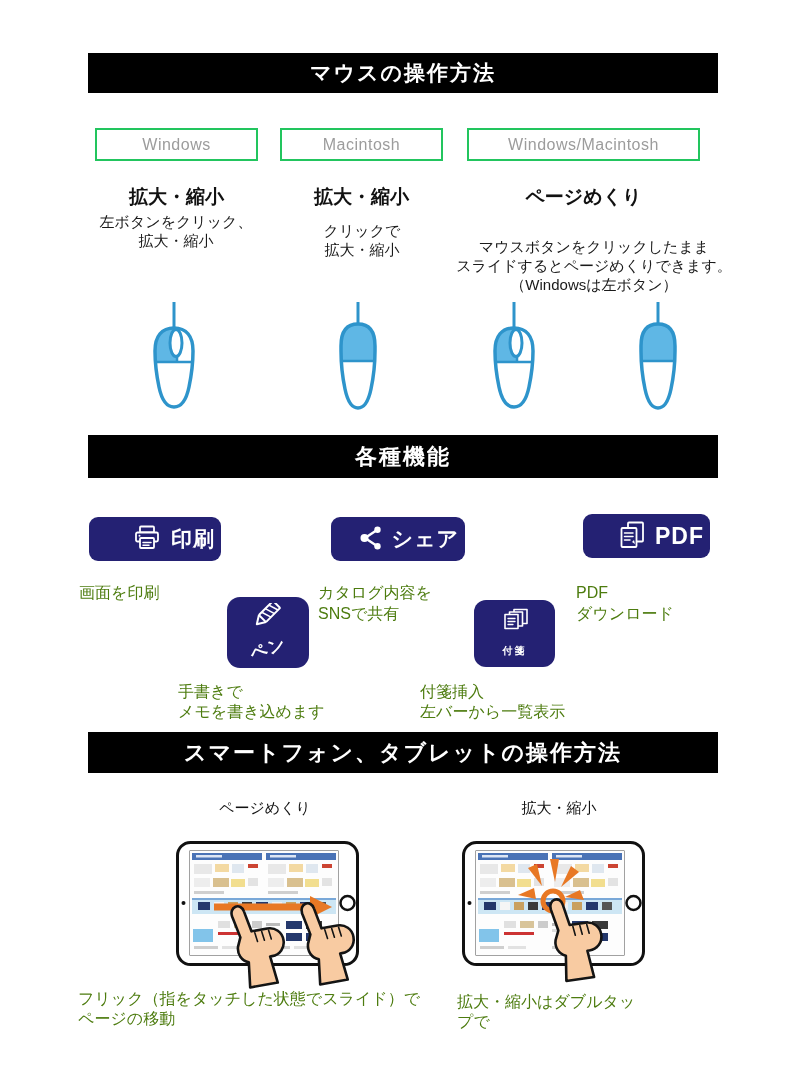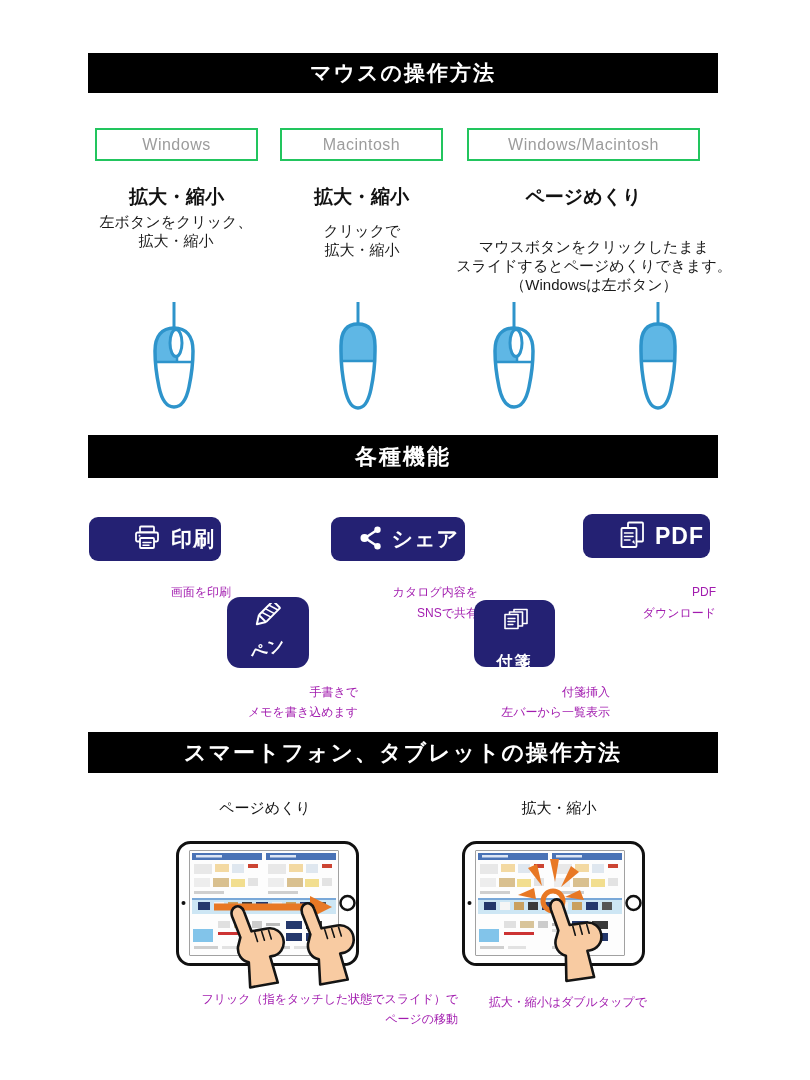--- a/index.html
+++ b/index.html
@@ -10,26 +10,26 @@
         font-weight:bold;letter-spacing:2px;}
   .pbox{position:absolute;top:128px;height:33px;border:2px solid #22c55e;color:#9C9C9C;
         font-size:16px;letter-spacing:.5px;display:flex;align-items:center;justify-content:center;
         box-sizing:border-box;background:#fff;}
   .action{position:absolute;top:184px;font-size:19px;font-weight:800;text-align:center;color:#111;}
   .desc{position:absolute;font-size:15px;line-height:19px;text-align:center;font-weight:500;color:#1a1a1a;}
   .mouse{position:absolute;top:299px;width:60px;height:112px;}
   .fbtn{position:absolute;background:#242173;border-radius:9px;color:#fff;
         display:flex;align-items:center;justify-content:flex-end;gap:10px;cursor:pointer;border:none;}
   .fbtn .lbl{font-size:21px;font-weight:600;letter-spacing:1px;}
-  .cap{position:absolute;text-align:right;font-size:12px;line-height:21px;font-weight:500;color:#a21caf;}
+  .cap{position:absolute;text-align:left;font-size:16px;line-height:21px;font-weight:500;color:#4d7c0f;}
   .sqbtn{position:absolute;background:#242173;border-radius:13px;color:#fff;cursor:pointer;border:none;
          display:flex;flex-direction:column;align-items:center;justify-content:flex-start;}
   .penlbl{position:absolute;bottom:8px;left:50%;transform:translateX(-50%) rotate(-18deg);
           font-size:17px;font-weight:bold;letter-spacing:1px;}
-  .fusenlbl{font-size:16px;font-weight:bold;letter-spacing:2px;margin-top:16px;}
+  .fusenlbl{font-size:10px;font-weight:bold;letter-spacing:2px;margin-top:8px;}
   .tlabel{position:absolute;top:799px;font-size:15px;font-weight:500;text-align:center;color:#111;}
   .tablet{position:absolute;top:841px;width:183px;height:150px;}
 </style>
 </head>
 <body>
 
 <svg width="0" height="0" style="position:absolute" aria-hidden="true">
   <defs>
     <symbol id="mouse-two-button" viewBox="0 0 60 112">
       <path d="M30,3 V29" fill="none" stroke="#2E94CB" stroke-width="3"></path>

